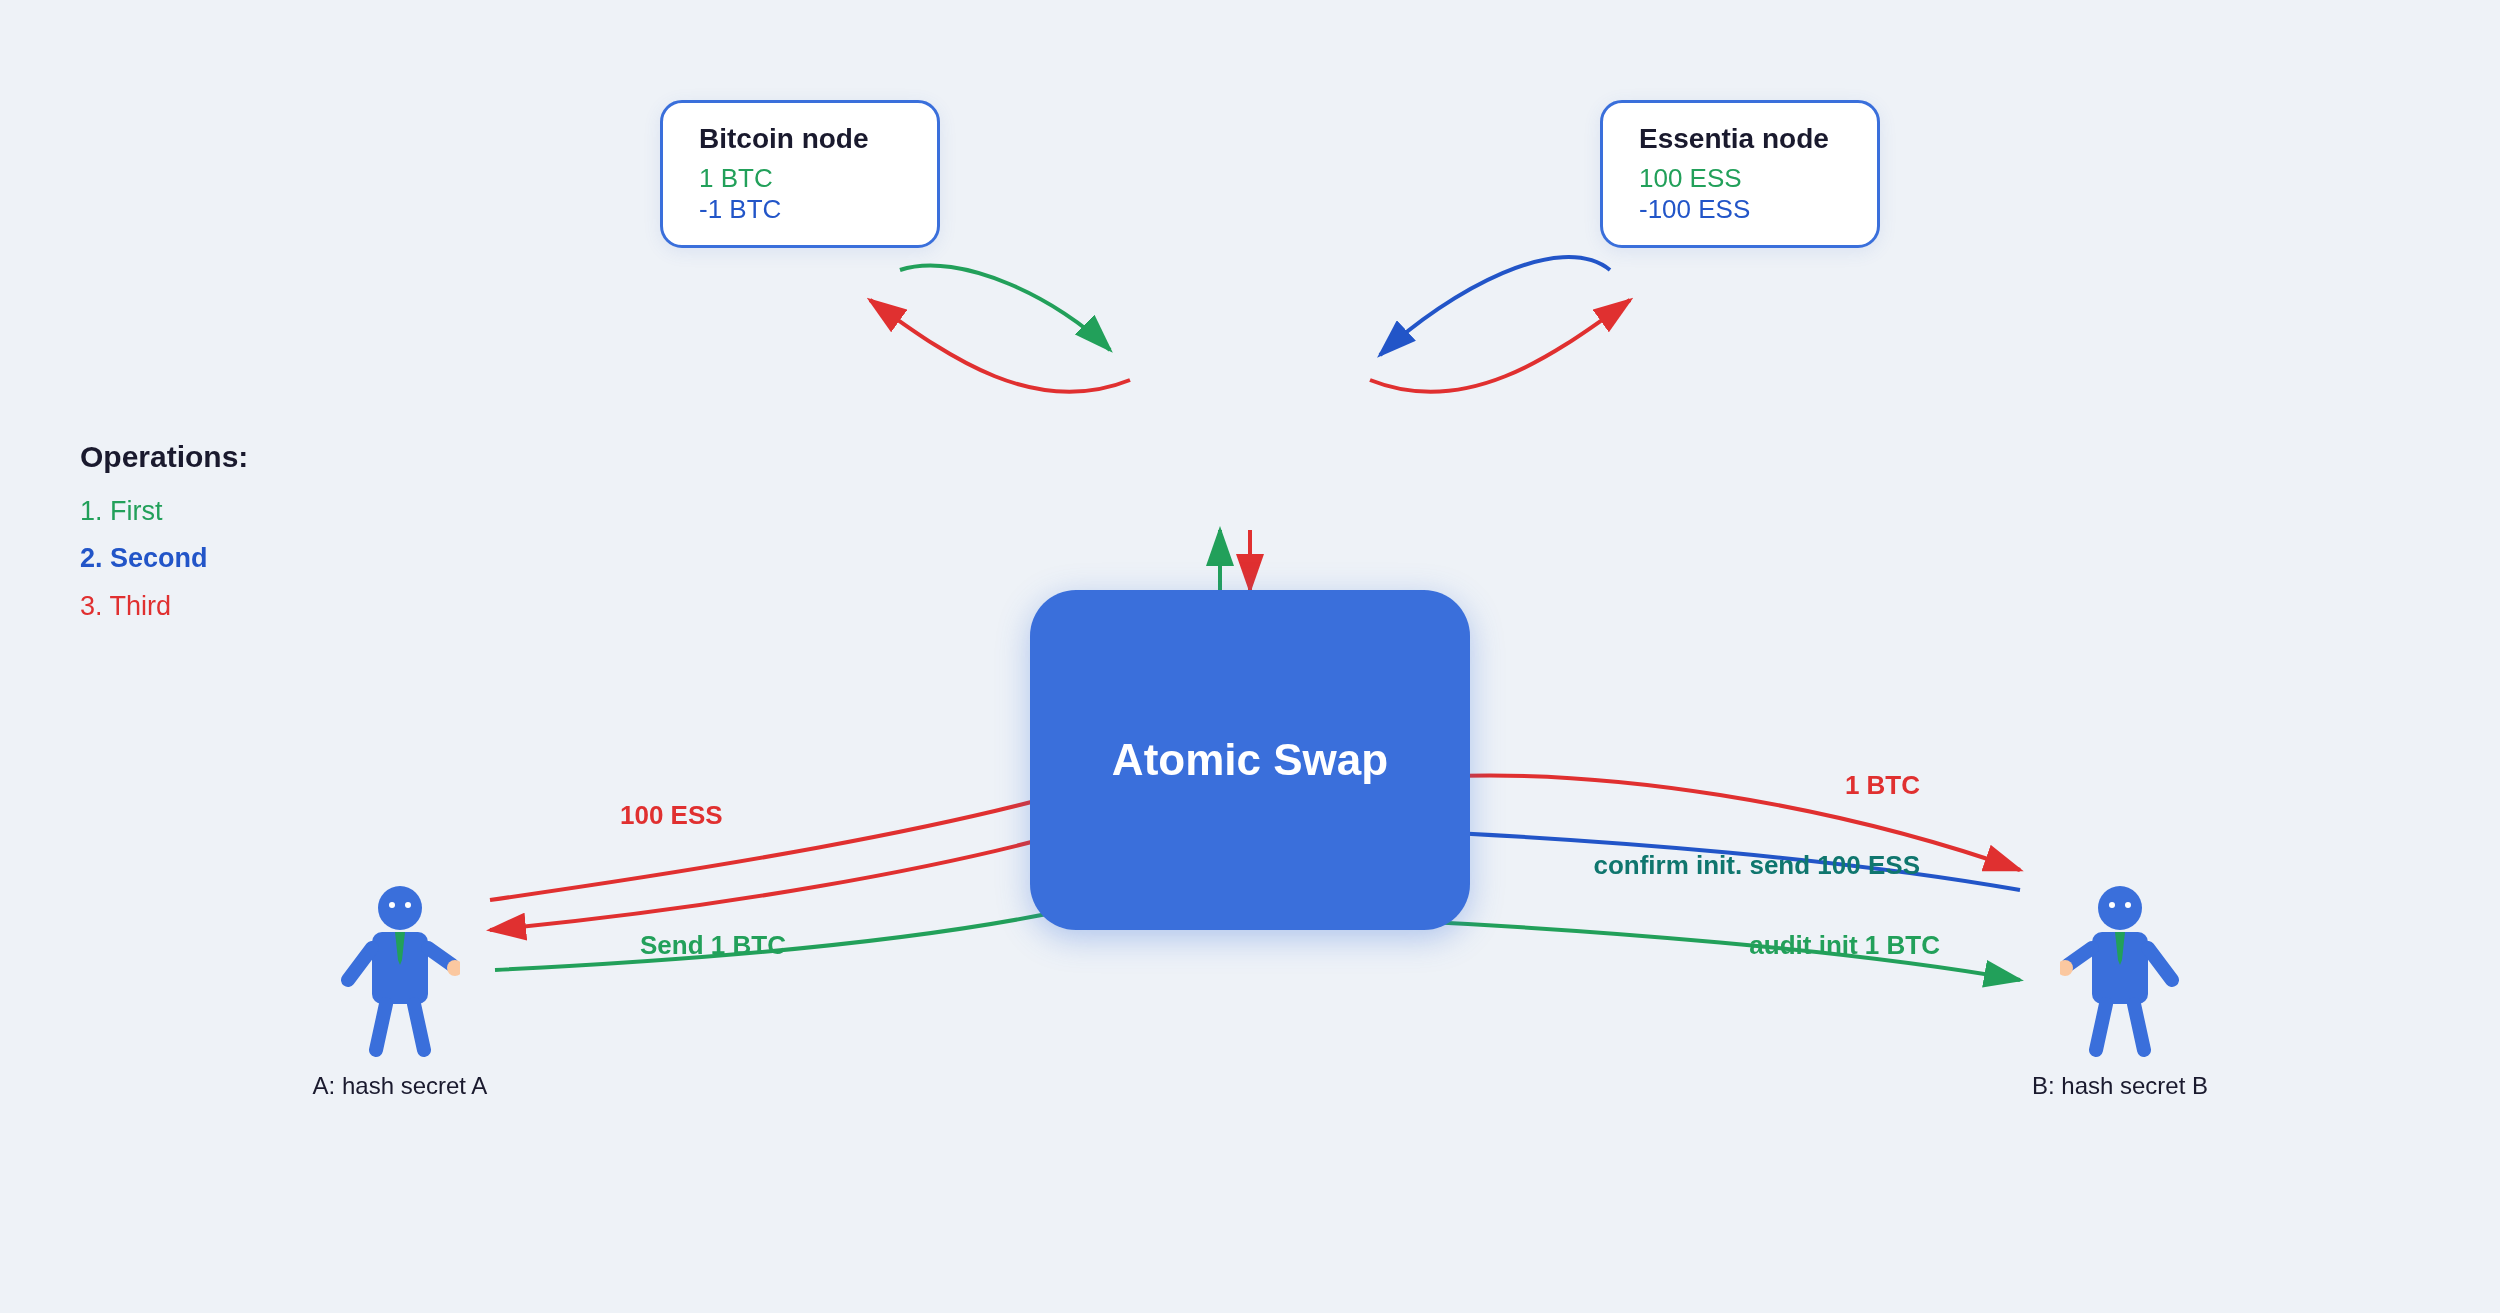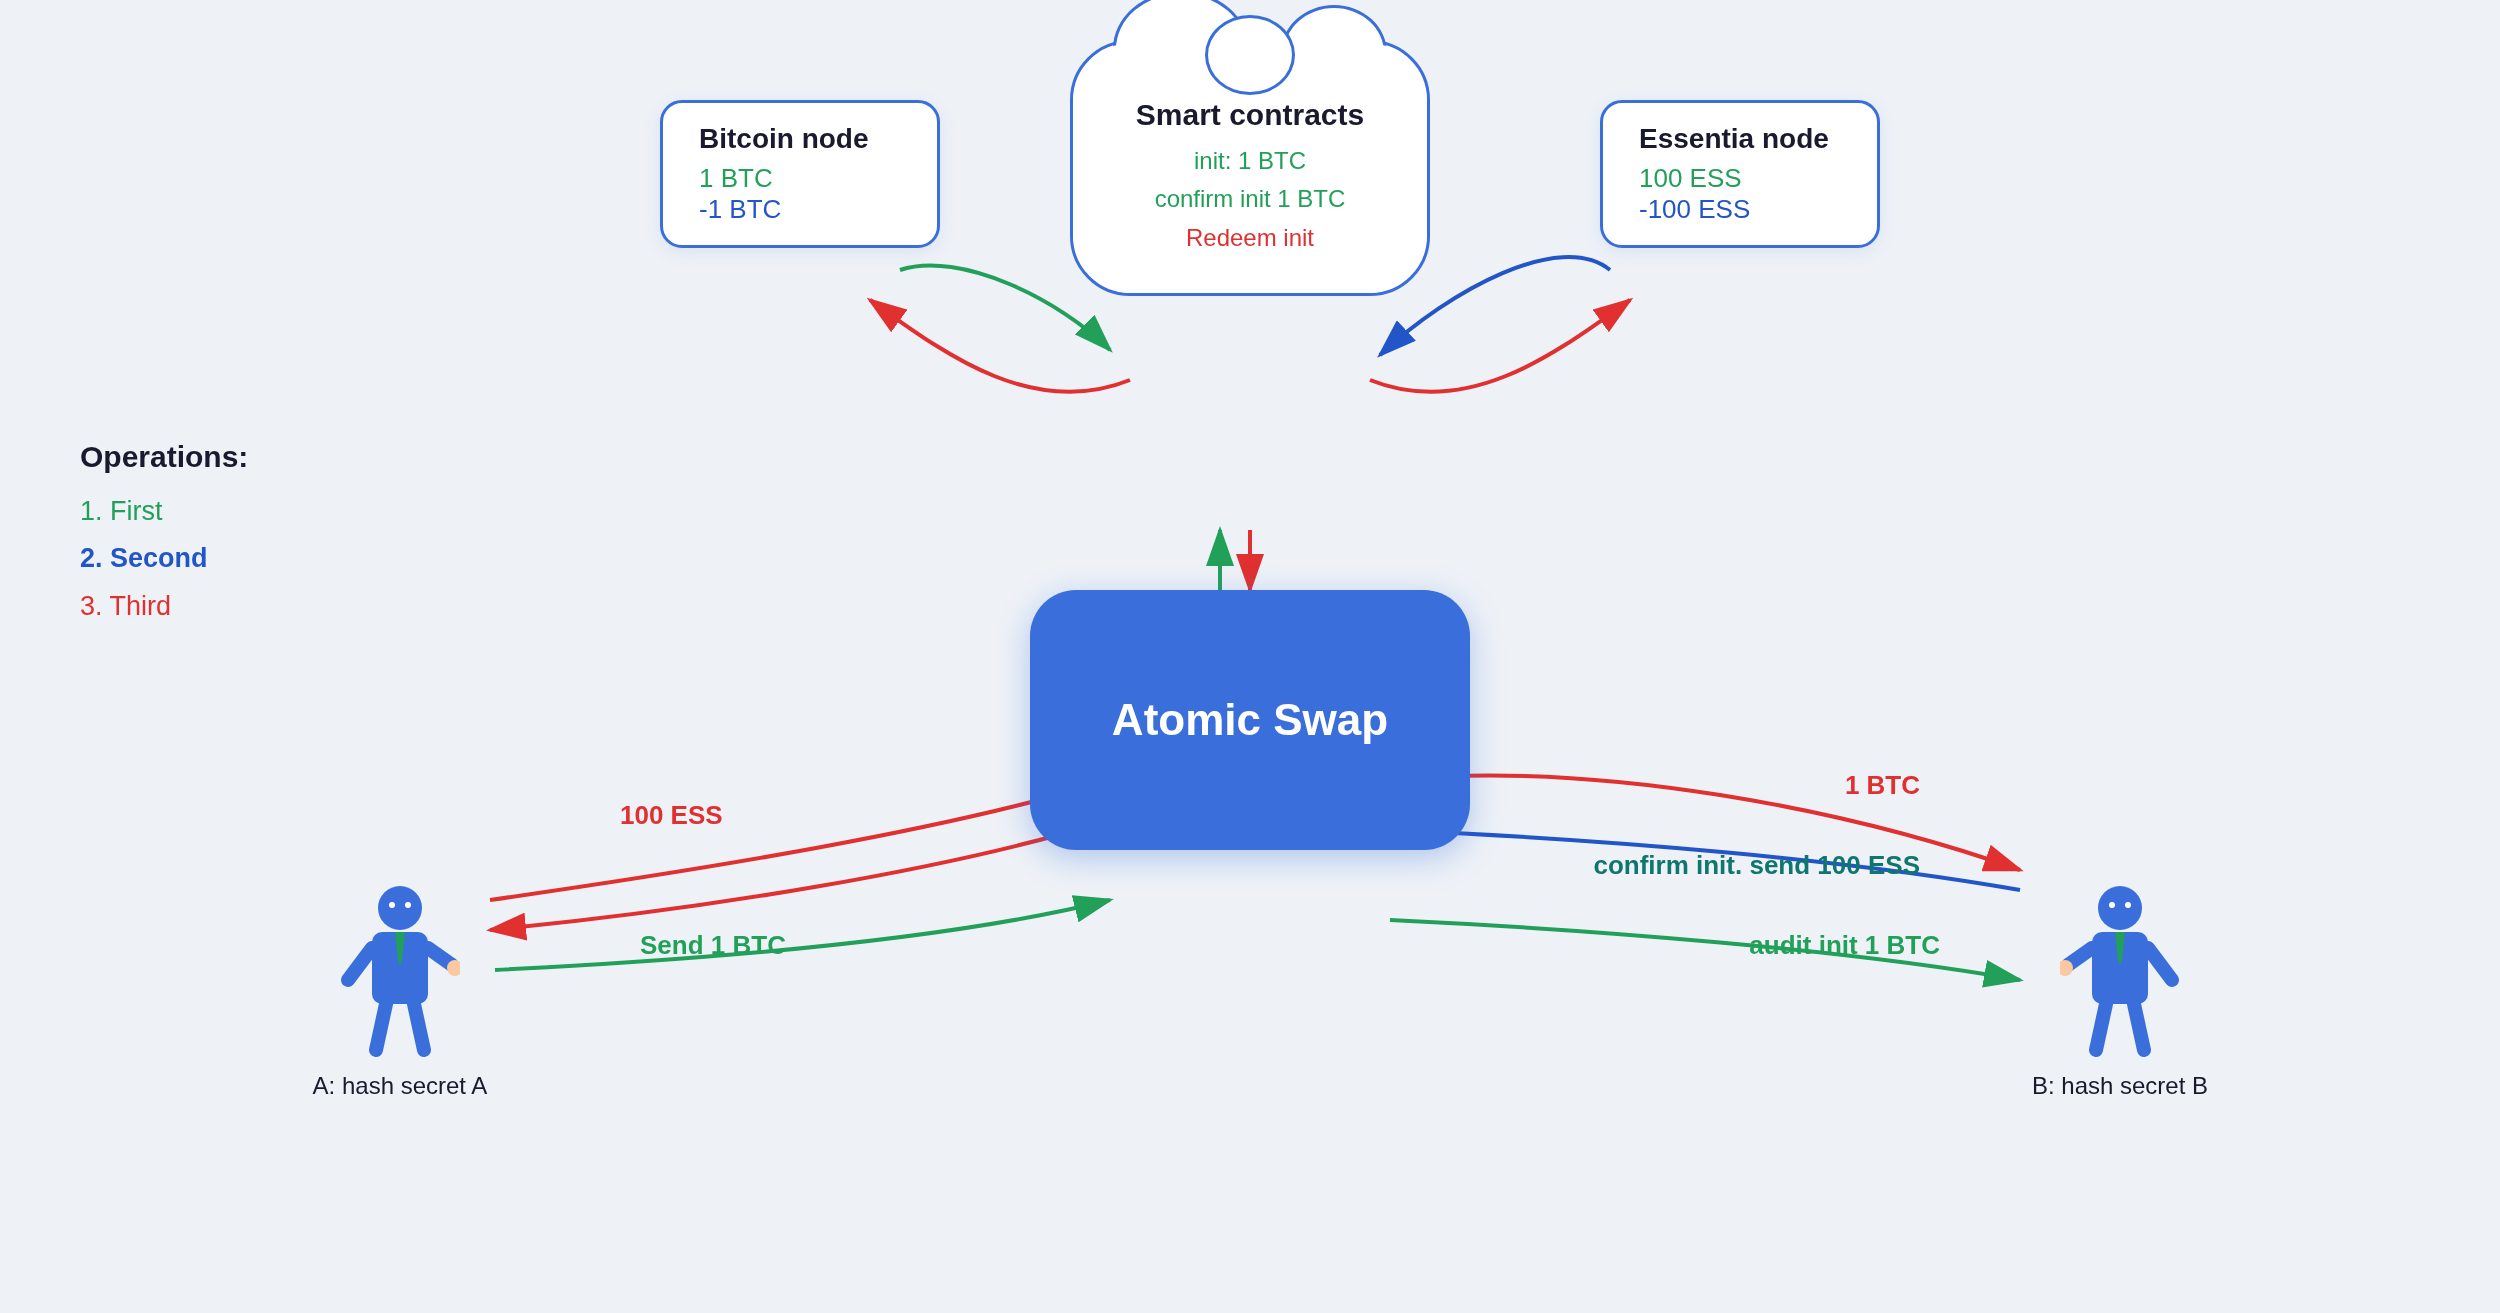--- a/index.html
+++ b/index.html
@@ -130,21 +130,21 @@
     .cloud-text-green { color: #22a05a; font-size: 24px; line-height: 1.6; }
     .cloud-text-red   { color: #e03030; font-size: 24px; line-height: 1.6; }
 
     
     #atomic-swap {
       position: absolute;
       left: 50%;
       transform: translateX(-50%);
       top: 590px;
       width: 440px;
-      height: 260px;
+      height: 340px;
       background: #3a6fdb;
       border-radius: 46px;
       display: flex;
       align-items: center;
       justify-content: center;
       box-shadow: 0 8px 32px rgba(58,111,219,0.35);
     }
 
     #atomic-swap .swap-label {
       color: white;
@@ -282,32 +282,20 @@
     <div class="node-val-pos">1 BTC</div>
     <div class="node-val-neg">-1 BTC</div>
   </div>
 
   <div class="node-box" id="essentia-node">
     <div class="node-title">Essentia node</div>
     <div class="node-val-pos">100 ESS</div>
     <div class="node-val-neg">-100 ESS</div>
   </div>
 
-  <div class="cloud-box">
-    <div class="cloud-shape">
-      <div class="cloud-extra-bump"></div>
-      <div class="cloud-inner-cover"></div>
-      <div class="cloud-content">
-        <div class="cloud-title">Smart contracts</div>
-        <div class="cloud-text-green">init: 1 BTC</div>
-        <div class="cloud-text-green">confirm init 1 BTC</div>
-        <div class="cloud-text-red">Redeem init</div>
-      </div>
-    </div>
-  </div>
 
   <div id="atomic-swap">
     <div class="swap-label">Atomic Swap</div>
   </div>
 
   <div class="operations-box">
     <div class="ops-title">Operations:</div>
     <div class="ops-item green">
       <span>1.</span>
       <span> First</span>

